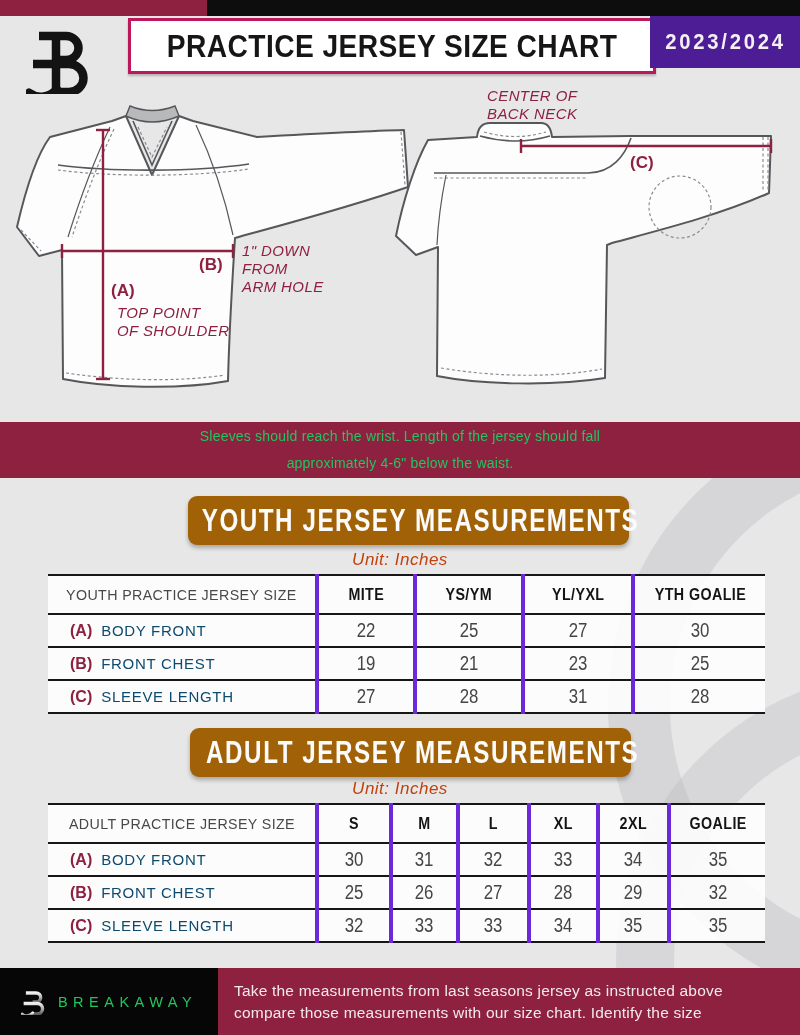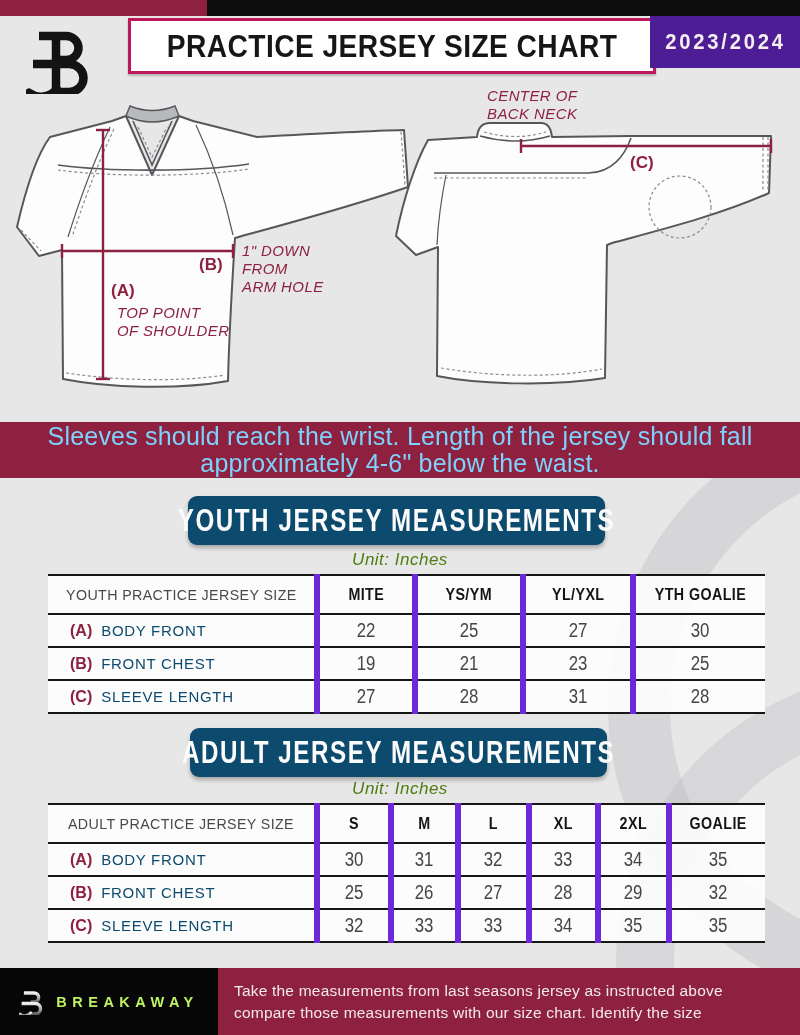--- a/index.html
+++ b/index.html
@@ -32,56 +32,56 @@
   .thin{fill:none;stroke:#56575a;stroke-width:1.2;}
   .stitch{fill:none;stroke:#8b8c90;stroke-width:1.2;stroke-dasharray:3 2.5;}
   .neckfill{fill:#b8b9bb;stroke:#56575a;stroke-width:1.4;}
   .mline{stroke:#8e2040;stroke-width:2.4;fill:none;}
   .mkey{font-family:"Liberation Sans",sans-serif;font-weight:bold;font-size:17px;fill:#8e2040;}
   .mnote{font-family:"Liberation Sans",sans-serif;font-style:italic;font-size:15px;fill:#8e2040;letter-spacing:.4px;}
 
   
   .banner{position:absolute;left:0;top:422px;width:800px;height:56px;background:#8e2040;z-index:2;
           display:flex;flex-direction:column;align-items:center;justify-content:center;}
-  .banner div{color:#7dd3fc;font-size:25px;line-height:27px;letter-spacing:.2px;}
-
-  
-  .sec-title{position:absolute;width:417px;height:49px;background:#0c4a6e;border-radius:9px;
-          box-shadow:0 3px 4px rgba(0,0,0,.28);z-index:2;display:flex;align-items:center;justify-content:center;}
+  .banner div{color:#22c55e;font-size:14px;line-height:27px;letter-spacing:.2px;}
+
+  
+  .sec-title{position:absolute;width:417px;height:49px;background:#a16207;border-radius:9px;
+          box-shadow:0 3px 4px rgba(0,0,0,.28);z-index:2;display:flex;align-items:center;justify-content:center;padding-left:24px;}
   .sec-title span{display:inline-block;white-space:nowrap;transform:scaleX(.78);
           font-size:31px;font-weight:bold;letter-spacing:2px;color:#fbfbfb;}
   .yt-title{left:188px;top:496px;}
   .ad-title{left:190px;top:728px;}
   .unit{position:absolute;left:0;width:800px;text-align:center;z-index:2;
-        font-style:italic;font-size:17px;color:#4d7c0f;letter-spacing:.5px;}
+        font-style:italic;font-size:17px;color:#c2410c;letter-spacing:.5px;}
   .yt-unit{top:550px;}
   .ad-unit{top:779px;}
 
   
   .tbl{position:absolute;left:48px;width:717px;border-collapse:collapse;table-layout:fixed;
        background:rgba(255,255,255,.88);z-index:2;}
   .yt-tbl{top:574px;}
   .ad-tbl{top:803px;}
   .tbl thead tr{border-top:2px solid #161617;height:39px;}
   .tbl tr{border-bottom:2px solid #161617;}
   .tbl tbody tr{height:33px;}
-  .tbl td{border-left:6px solid #6d28d9;text-align:center;vertical-align:middle;padding:0;}
+  .tbl td{border-left:4px solid #6d28d9;text-align:center;vertical-align:middle;padding:0;}
   .tbl td:first-child{border-left:none;}
   .cond{display:inline-block;white-space:nowrap;transform:scaleX(.84);}
   .size-col-label{color:#474849;font-size:15px;letter-spacing:.4px;transform:scaleX(.95);}
   .size-head{font-weight:bold;color:#141415;font-size:17px;letter-spacing:.5px;}
   .num{color:#454547;font-size:20px;}
   .row-label{display:flex;align-items:center;gap:9px;padding-left:22px;}
   .row-key{color:#8e2040;font-weight:bold;font-size:16px;}
   .row-name{color:#0c4a6e;font-size:15px;letter-spacing:.7px;}
 
   
   .footer{position:absolute;left:0;top:968px;width:800px;height:67px;z-index:3;display:flex;}
   .footer-brand{width:218px;height:67px;background:#060606;display:flex;align-items:center;justify-content:center;gap:10px;}
-  .footer-brand .bname{color:#bef264;font-size:14.5px;font-weight:bold;letter-spacing:5.5px;}
+  .footer-brand .bname{color:#22c55e;font-size:14.5px;font-weight:normal;letter-spacing:5.5px;}
   .footer-note{width:582px;height:67px;background:#8e2040;display:flex;flex-direction:column;justify-content:center;padding-left:16px;box-sizing:border-box;}
   .footer-note div{color:#f2e9ed;font-size:15.5px;line-height:21.5px;letter-spacing:.2px;}
 </style>
 </head>
 <body>
 
 <div class="page">
 
   <div class="wm-ring wm1"></div>
   <div class="wm-ring wm2"></div>

